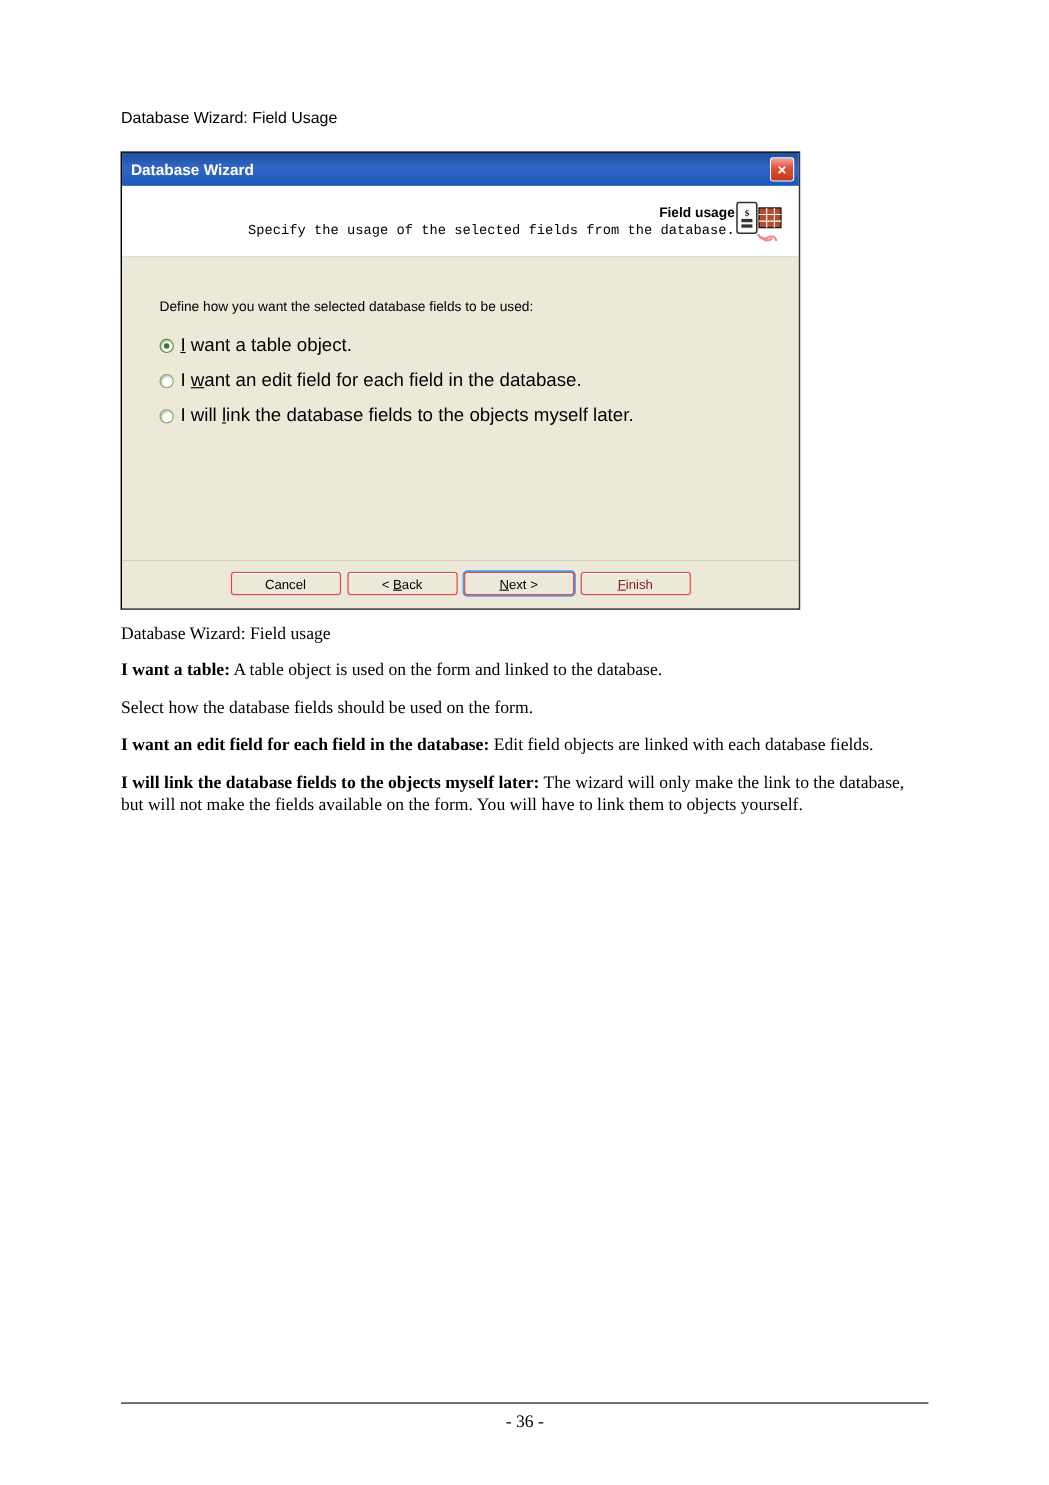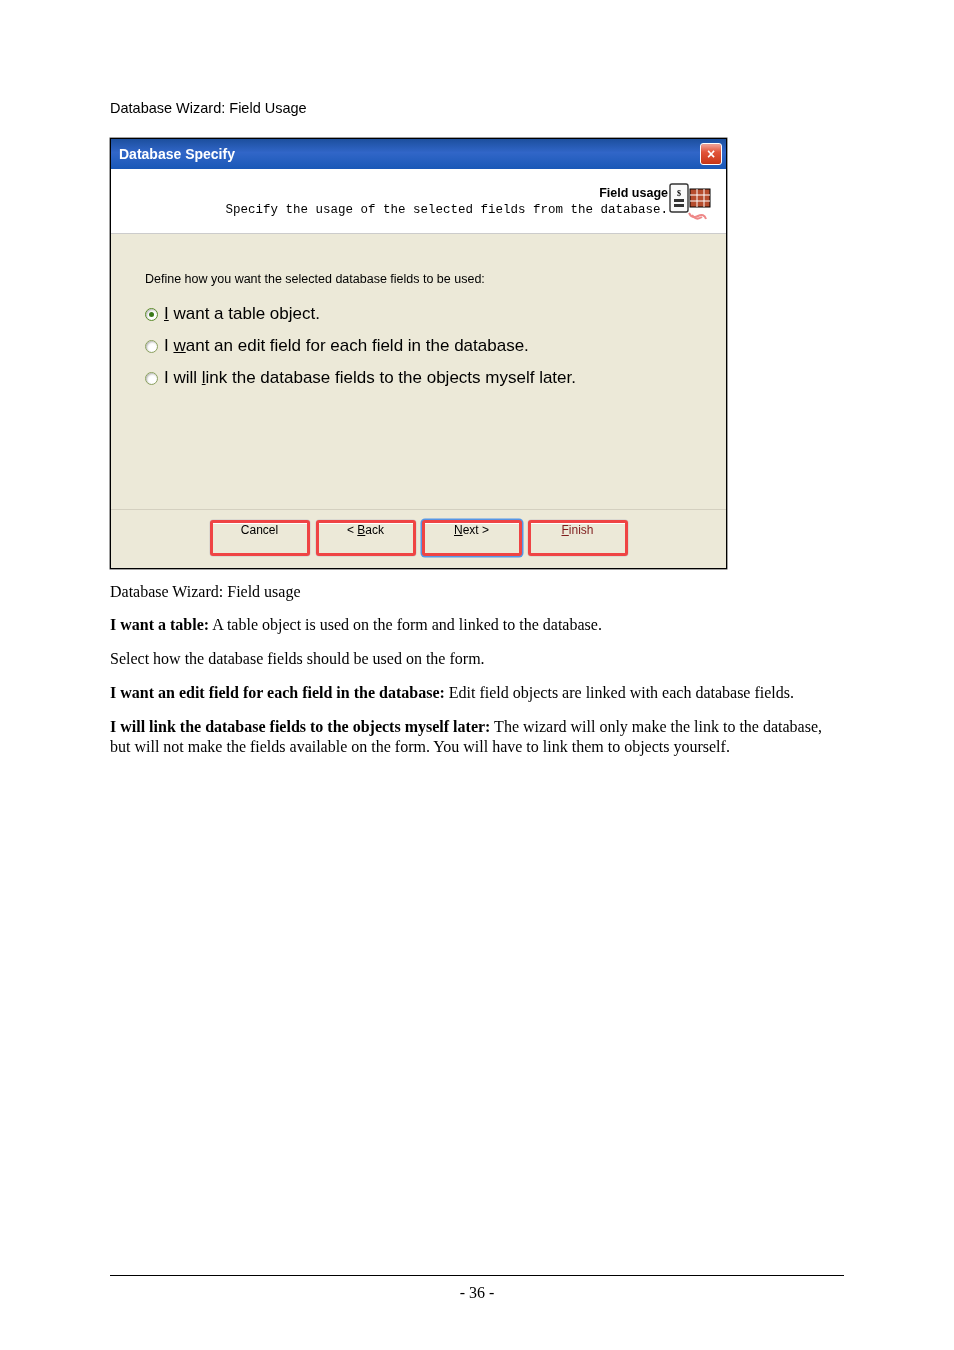--- a/index.html
+++ b/index.html
@@ -140,27 +140,28 @@
     .dialog-footer {
       padding: 10px 16px 12px 16px;
       background: #ECE9D8;
       border-top: 1px solid #d4d0c0;
       display: flex;
       justify-content: center;
       gap: 6px;
     }
     .footer-btn {
       width: 100px;
-      height: 36px;
-      background: #ECE9D8;
-      border: 3px solid #ef4444;
+      height: 21px;
+      background: #ECE9D8;
+      border: 1px solid #ef4444;
       border-radius: 3px;
       font-size: 12px;
       font-family: Tahoma, Arial, sans-serif;
       display: flex;
+      align-items: center;
       justify-content: center;
       box-shadow: inset 0 1px 0 #fff, 0 0 0 0.5px #ccc;
     }
     .footer-btn.default {
       box-shadow: inset 0 1px 0 #fff, 0 0 0 1.5px #5596E6;
     }
     .footer-btn.disabled {
       color: #7f1d1d;
     }
     .caption {
@@ -191,21 +192,21 @@
     }
   </style>
 </head>
 <body>
 
 <div class="page-content">
   <div class="section-heading">Database Wizard: Field Usage</div>
 
   <div class="dialog">
     <div class="dialog-titlebar">
-      <span class="dialog-title">Database Specify</span>
+      <span class="dialog-title">Database Wizard</span>
       <div class="close-btn">
         <span class="close-x">×</span>
       </div>
     </div>
 
     <div class="dialog-header">
       <div class="header-text">
         <div class="header-title">Field usage</div>
         <div class="header-subtitle">Specify the usage of the selected fields from the database.</div>
       </div>

